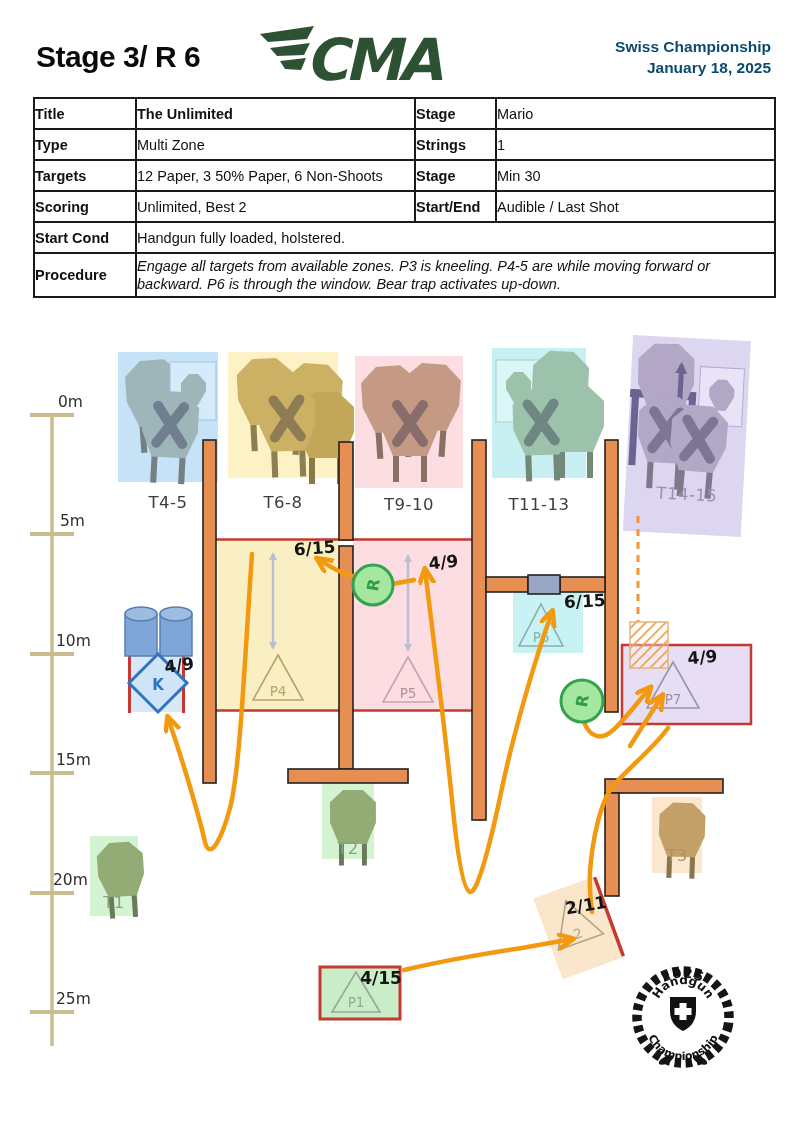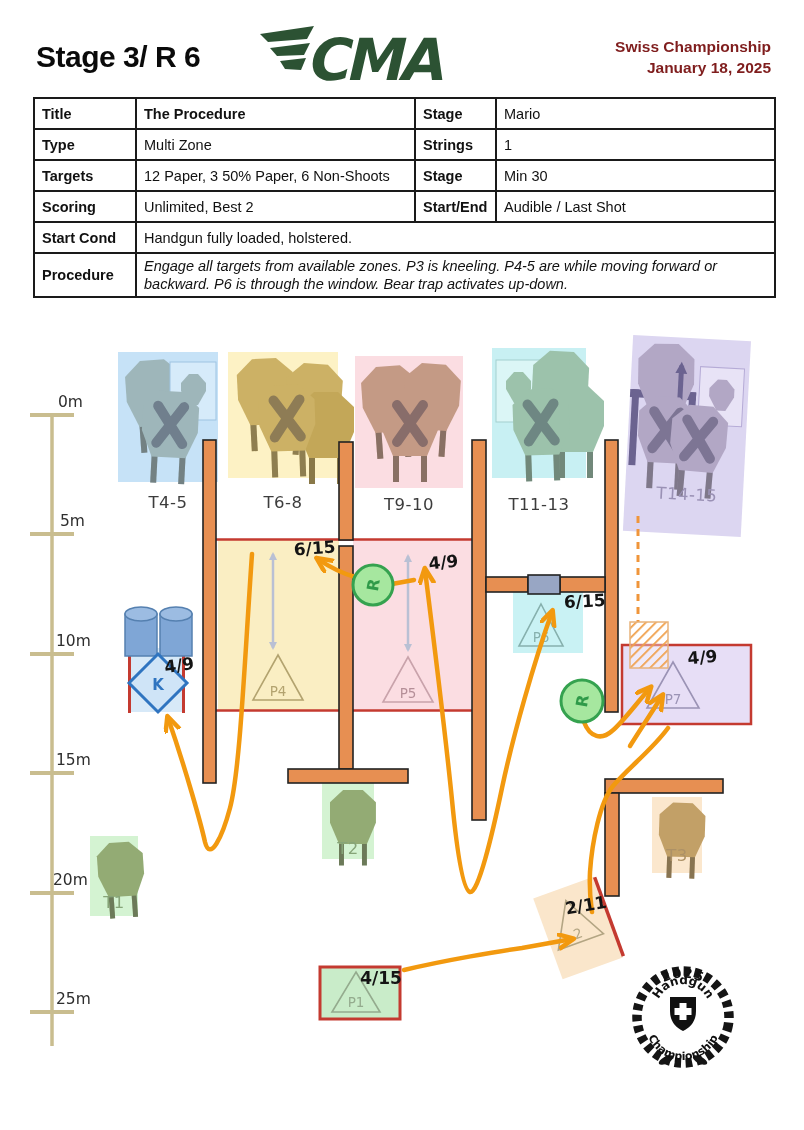--- a/index.html
+++ b/index.html
@@ -3,25 +3,25 @@
 <meta charset="utf-8">
 <style>
   html,body{margin:0;padding:0;background:#fff;}
   #page{position:relative;width:804px;height:1130px;background:#fff;overflow:hidden;
         font-family:"Liberation Sans",sans-serif;color:#111;}
   
   .stage-title{position:absolute;left:36px;top:40px;font-size:30px;font-weight:bold;
         letter-spacing:-0.5px;color:#0a0a0a;}
   .logo{position:absolute;left:258px;top:22px;}
   .event-block{position:absolute;right:33px;top:36px;text-align:right;font-size:15.5px;
-        font-weight:bold;line-height:21px;color:#7f1d1d;}
+        font-weight:bold;line-height:21px;color:#0c4a6e;}
   
   table.info{position:absolute;left:33px;top:97px;width:741px;border-collapse:collapse;
         font-size:14.5px;table-layout:fixed;}
-  table.info td{border:2px solid #1a1a1a;padding:3px 7px;height:23px;vertical-align:middle;
+  table.info td{border:2px solid #1a1a1a;padding:3px 0;height:23px;vertical-align:middle;
         overflow:hidden;white-space:nowrap;}
   table.info td.lab{font-weight:bold;}
   table.info td.wrap{white-space:normal;line-height:18px;font-style:italic;}
   
   svg.diagram{position:absolute;left:0;top:330px;}
   svg text{font-family:"DejaVu Sans",sans-serif;}
   .glabel{font-size:16.5px;fill:#3c3c3c;letter-spacing:0.5px;}
   .count{font-size:17px;font-weight:bold;fill:#141414;}
   .tritxt{font-size:13.5px;}
   .scaletxt{font-size:15.5px;fill:#2e2e2e;}
@@ -51,21 +51,21 @@
   <table class="info">
     <colgroup>
         <col style="width:102px">
         <col style="width:279px">
         <col style="width:81px">
         <col style="width:279px">
       </colgroup>
     <tbody>
         <tr>
       <td class="lab">Title</td>
-      <td class="lab">The Procedure</td>
+      <td class="lab">The Unlimited</td>
       <td class="lab">Stage</td>
       <td>Mario</td>
     </tr>
     <tr>
       <td class="lab">Type</td>
       <td>Multi Zone</td>
       <td class="lab">Strings</td>
       <td>1</td>
     </tr>
     <tr>

